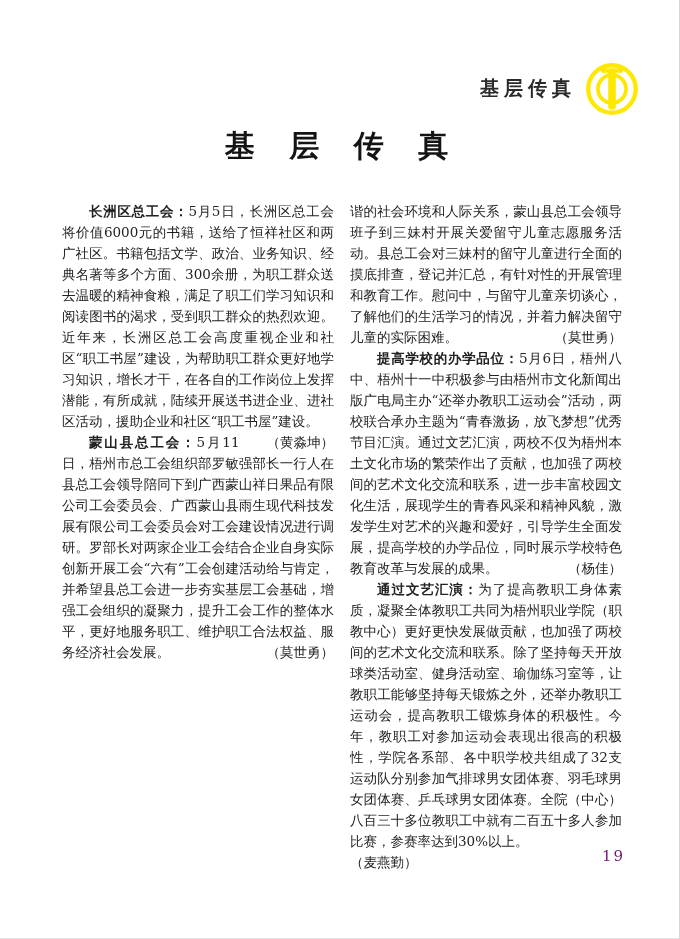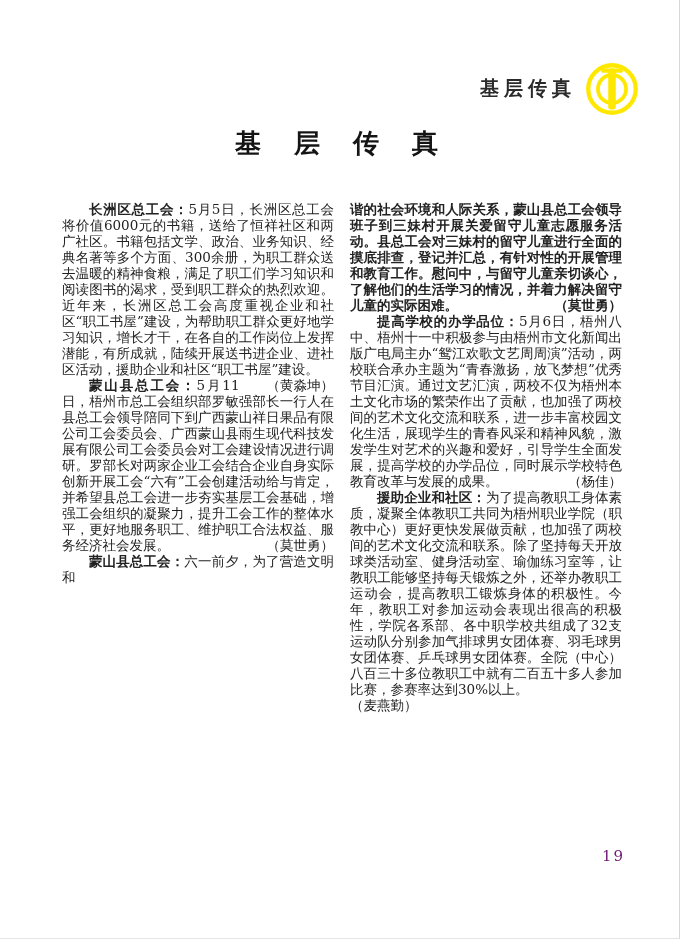--- a/index.html
+++ b/index.html
@@ -29,42 +29,42 @@
     color: #2a2a2a;
     transform: scaleY(1.05);
   }
   .logo { width: 54px; height: 54px; display: block; }
 
   
   .page-title {
     position: absolute;
     top: 126px; left: 0; width: 100%;
     text-align: center;
-    font-size: 26px;
+    font-size: 30px;
     font-weight: bold;
     letter-spacing: 6px;
     word-spacing: 12px;
     color: #141414;
   }
 
   
   .col {
     position: absolute;
     top: 201px;
     width: 272px;
     font-size: 13.5px;
-    line-height: 16px;
+    line-height: 21px;
     text-align: justify;
     color: #222222;
   }
   .col-left  { left: 62px; }
   .col-right { left: 350px; }
 
   .para { margin: 0; text-indent: 2em; }
-  .para.continuation { text-indent: 0; font-weight: bold; }
+  .para.continuation { text-indent: 0; }
   .lead { font-weight: bold; }
   .byline-float { float: right; }
   .byline-line { text-align: left; text-indent: 0; }
 
   
   .page-number {
     position: absolute;
     top: 847px; left: 602px;
     font-size: 15px;
     letter-spacing: 2px;
@@ -84,25 +84,24 @@
       <rect x="43" y="12" width="14" height="76" rx="4" fill="#ffe800"></rect>
       <rect x="30" y="12" width="40" height="8" rx="3" fill="#ffe800"></rect>
     </svg>
   </div>
 
   <div class="page-title">基 层 传 真</div>
 
   <div class="col col-left">
     <p class="para"><span class="lead">长洲区总工会：</span><span class="body-text">5月5日，长洲区总工会将价值6000元的书籍，送给了恒祥社区和两广社区。书籍包括文学、政治、业务知识、经典名著等多个方面、300余册，为职工群众送去温暖的精神食粮，满足了职工们学习知识和阅读图书的渴求，受到职工群众的热烈欢迎。近年来，长洲区总工会高度重视企业和社区“职工书屋”建设，为帮助职工群众更好地学习知识，增长才干，在各自的工作岗位上发挥潜能，有所成就，陆续开展送书进企业、进社区活动，援助企业和社区“职工书屋”建设。</span><span class="byline-float">（黄淼坤）</span></p>
     <p class="para"><span class="lead">蒙山县总工会：</span><span class="body-text">5月11日，梧州市总工会组织部罗敏强部长一行人在县总工会领导陪同下到广西蒙山祥日果品有限公司工会委员会、广西蒙山县雨生现代科技发展有限公司工会委员会对工会建设情况进行调研。罗部长对两家企业工会结合企业自身实际创新开展工会“六有”工会创建活动给与肯定，并希望县总工会进一步夯实基层工会基础，增强工会组织的凝聚力，提升工会工作的整体水平，更好地服务职工、维护职工合法权益、服务经济社会发展。</span><span class="byline-float">（莫世勇）</span></p>
-    <p class="para"><span class="lead">蒙山县总工会：</span><span class="body-text">六一前夕，为了营造文明和</span></p>
   </div>
 
   <div class="col col-right">
     <p class="para continuation"><span class="body-text">谐的社会环境和人际关系，蒙山县总工会领导班子到三妹村开展关爱留守儿童志愿服务活动。县总工会对三妹村的留守儿童进行全面的摸底排查，登记并汇总，有针对性的开展管理和教育工作。慰问中，与留守儿童亲切谈心，了解他们的生活学习的情况，并着力解决留守儿童的实际困难。</span><span class="byline-float">（莫世勇）</span></p>
-    <p class="para"><span class="lead">提高学校的办学品位：</span><span class="body-text">5月6日，梧州八中、梧州十一中积极参与由梧州市文化新闻出版广电局主办“鸳江欢歌文艺周周演”活动，两校联合承办主题为“青春激扬，放飞梦想”优秀节目汇演。通过文艺汇演，两校不仅为梧州本土文化市场的繁荣作出了贡献，也加强了两校间的艺术文化交流和联系，进一步丰富校园文化生活，展现学生的青春风采和精神风貌，激发学生对艺术的兴趣和爱好，引导学生全面发展，提高学校的办学品位，同时展示学校特色教育改革与发展的成果。</span><span class="byline-float">（杨佳）</span></p>
-    <p class="para"><span class="lead">援助企业和社区：</span><span class="body-text">为了提高教职工身体素质，凝聚全体教职工共同为梧州职业学院（职教中心）更好更快发展做贡献，也加强了两校间的艺术文化交流和联系。除了坚持每天开放球类活动室、健身活动室、瑜伽练习室等，让教职工能够坚持每天锻炼之外，还举办教职工运动会，提高教职工锻炼身体的积极性。今年，教职工对参加运动会表现出很高的积极性，学院各系部、各中职学校共组成了32支运动队分别参加气排球男女团体赛、羽毛球男女团体赛、乒乓球男女团体赛。全院（中心）八百三十多位教职工中就有二百五十多人参加比赛，参赛率达到30%以上。</span></p>
+    <p class="para"><span class="lead">提高学校的办学品位：</span><span class="body-text">5月6日，梧州八中、梧州十一中积极参与由梧州市文化新闻出版广电局主办“还举办教职工运动会”活动，两校联合承办主题为“青春激扬，放飞梦想”优秀节目汇演。通过文艺汇演，两校不仅为梧州本土文化市场的繁荣作出了贡献，也加强了两校间的艺术文化交流和联系，进一步丰富校园文化生活，展现学生的青春风采和精神风貌，激发学生对艺术的兴趣和爱好，引导学生全面发展，提高学校的办学品位，同时展示学校特色教育改革与发展的成果。</span><span class="byline-float">（杨佳）</span></p>
+    <p class="para"><span class="lead">通过文艺汇演：</span><span class="body-text">为了提高教职工身体素质，凝聚全体教职工共同为梧州职业学院（职教中心）更好更快发展做贡献，也加强了两校间的艺术文化交流和联系。除了坚持每天开放球类活动室、健身活动室、瑜伽练习室等，让教职工能够坚持每天锻炼之外，还举办教职工运动会，提高教职工锻炼身体的积极性。今年，教职工对参加运动会表现出很高的积极性，学院各系部、各中职学校共组成了32支运动队分别参加气排球男女团体赛、羽毛球男女团体赛、乒乓球男女团体赛。全院（中心）八百三十多位教职工中就有二百五十多人参加比赛，参赛率达到30%以上。</span></p>
     <div class="byline-line">（麦燕勤）</div>
   </div>
 
   <div class="page-number">19</div>
 
 </div>
 
 </body></html>

